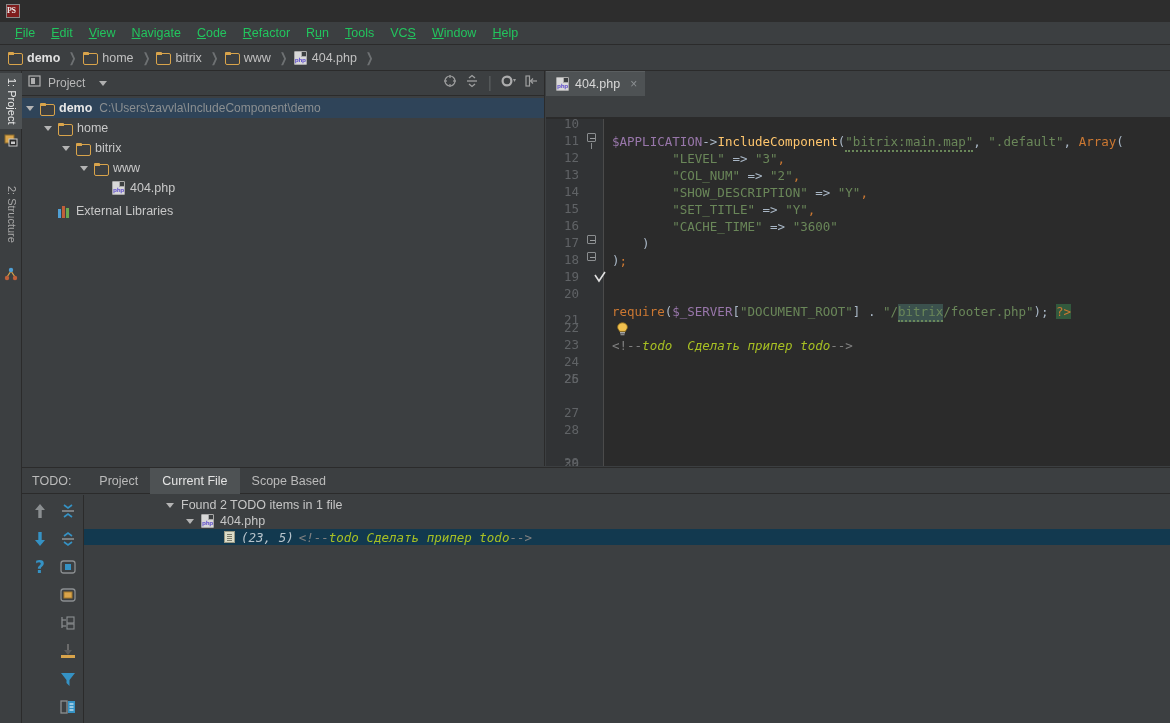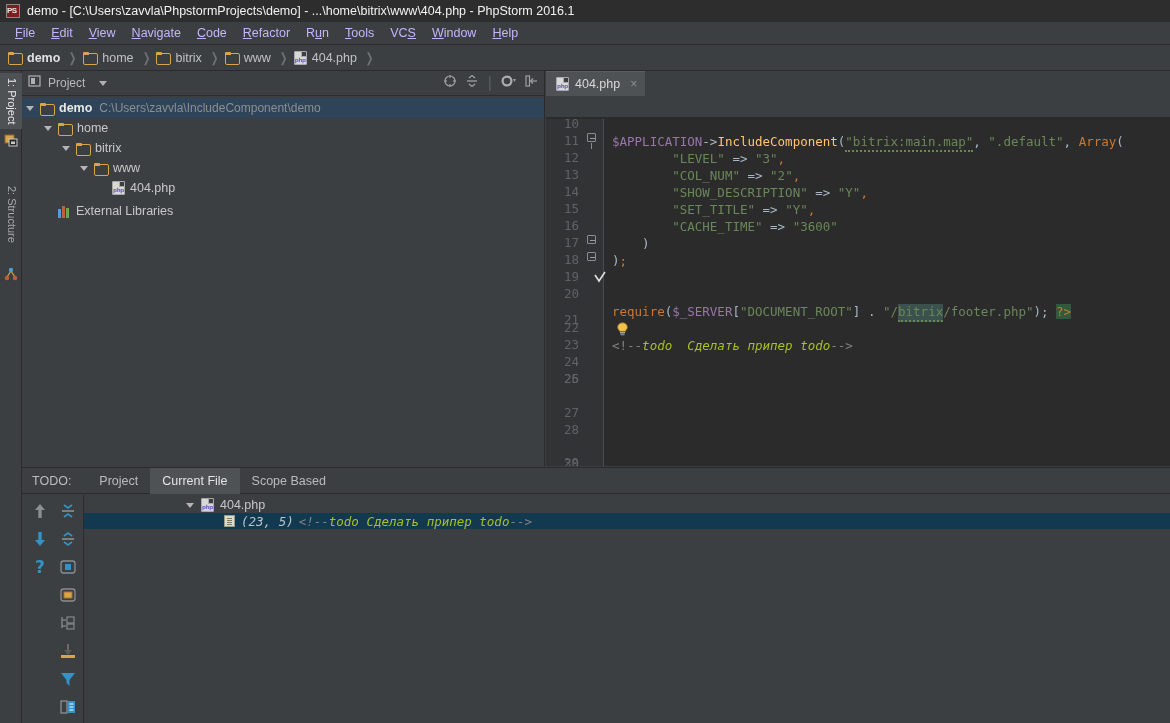--- a/index.html
+++ b/index.html
@@ -14,31 +14,31 @@
 
   
   .titlebar {
     height: 22px; background: #2d2d2d; display: flex; align-items: center;
     padding-left: 6px; color: #f0f0f0; font-size: 12px;
   }
   .ps-logo {
     width: 14px; height: 14px; background: #7f1d1d; border: 1px solid #8a8a8a;
     color: #e8e8e8; font-size: 8px; font-weight: bold; line-height: 12px;
     margin-right: 7px; letter-spacing: -0.5px;
-    font-family: Liberation Sans, sans-serif;
+    font-family: Liberation Serif, serif;
   }
   .title-text { font-size: 12.5px; color: #f2f2f2; }
 
   
   .menubar {
     height: 23px; background: #3c3f41; display: flex; align-items: center;
     padding-left: 7px; border-bottom: 1px solid #2b2b2b;
   }
   .menu-item {
-    font-size: 12.5px; color: #c4b5fd; padding: 2px 8px; cursor: default;
+    font-size: 12.5px; color: #22c55e; padding: 2px 8px; cursor: default;
     white-space: nowrap;
   }
   .menu-item u { text-decoration: underline; }
 
   
   .breadcrumb {
     height: 26px; background: #3c3f41; display: flex; align-items: center;
     padding-left: 8px; border-bottom: 1px solid #2b2b2b;
   }
   .crumb { display: flex; align-items: center; font-size: 12.5px; color: #c0c0c0; }
@@ -229,21 +229,20 @@
   .todo-kw { color: #a8c023; font-style: italic; }
   .todo-ru { color: #a8c023; font-style: italic; }
 </style>
 </head>
 <body>
 
 <div class="app">
 
   <div class="titlebar">
     <div class="ps-logo">PS</div>
-    <div class="title-text">demo - [C:\Users\zavvla\PhpstormProjects\demo] - ...\home\bitrix\www\404.php - PhpStorm 2016.1</div>
   </div>
 
   <div class="menubar" id="menubar">
       <div class="menu-item"><u>F</u>ile</div>
       <div class="menu-item"><u>E</u>dit</div>
       <div class="menu-item"><u>V</u>iew</div>
       <div class="menu-item"><u>N</u>avigate</div>
       <div class="menu-item"><u>C</u>ode</div>
       <div class="menu-item"><u>R</u>efactor</div>
       <div class="menu-item">R<u>u</u>n</div>
@@ -532,20 +531,24 @@
             <svg width="20" height="20" viewBox="0 0 20 20">
               <rect x="3" y="4" width="6" height="12" fill="none" stroke="#8b8f91" stroke-width="1.3"></rect>
               <rect x="10" y="4" width="7" height="12" fill="#3592c4"></rect>
               <line x1="11.5" y1="7" x2="15.5" y2="7" stroke="#fff" stroke-width="1"></line>
               <line x1="11.5" y1="10" x2="15.5" y2="10" stroke="#fff" stroke-width="1"></line>
               <line x1="11.5" y1="13" x2="15.5" y2="13" stroke="#fff" stroke-width="1"></line>
             </svg>
           </span>
         </div>
         <div class="todo-list" id="todo-list">
+            <div class="todo-row lvl0">
+              <span class="todo-arrow"></span>
+              <span>Found 2 TODO items in 1 file</span>
+            </div>
             <div class="todo-row lvl1">
               <span class="todo-arrow"></span>
               <span class="php-ico" style="margin-right: 6px;"></span>
               <span>404.php</span>
             </div>
             <div class="todo-row lvl2 selected">
               <span class="doc-ico"></span>
               <span class="todo-loc todo-mono">(23, 5)</span>
               <span class="todo-mono"><span class="todo-cmt">&lt;!--</span><span class="todo-kw">todo</span><span class="todo-ru">  Сделать припер todo</span><span class="todo-cmt">--&gt;</span></span>
             </div>

